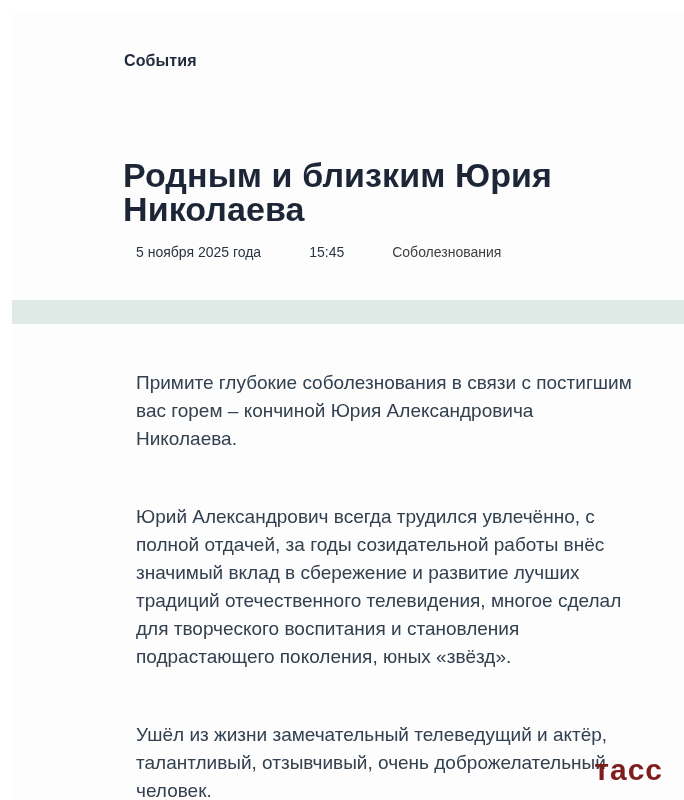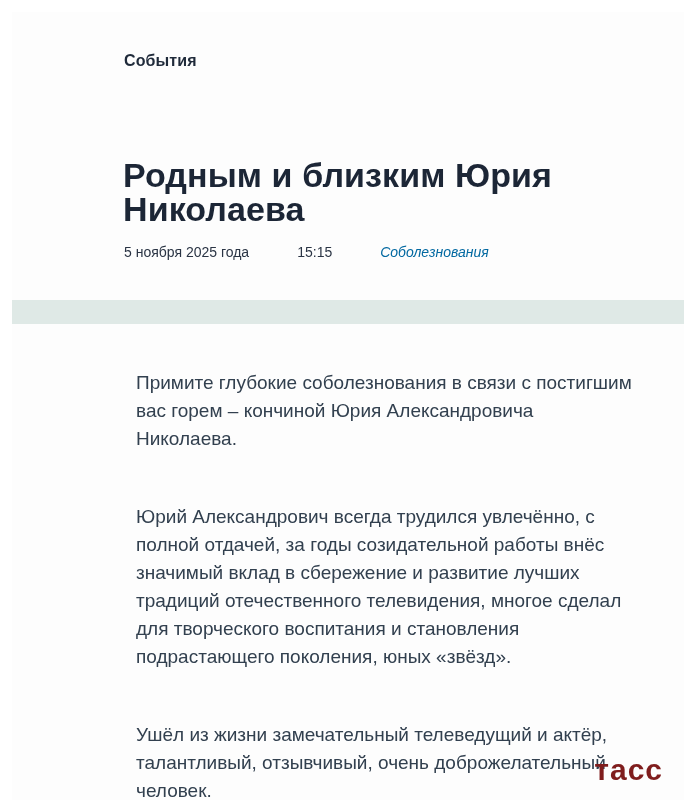--- a/index.html
+++ b/index.html
@@ -32,30 +32,30 @@
     width: 540px;
     font-size: 34px;
     line-height: 34px;
     font-weight: 700;
     color: #1c2636;
     letter-spacing: 0.1px;
   }
 
   .meta-row {
     position: absolute;
-    left: 88px;
+    left: 100px;
     top: 208px;
     display: flex;
     align-items: baseline;
     gap: 24px;
     font-size: 14px;
     color: #2a3444;
   }
   .meta-row .meta-item { white-space: nowrap; }
-  .meta-row a.meta-item { color: #0369a1; text-decoration: none; cursor: pointer; font-style: italic; }
+  .meta-row a.meta-item { color: #404040; text-decoration: none; cursor: pointer; }
 
   .top-divider {
     position: absolute;
     left: 0;
     top: 288px;
     width: 684px;
     height: 2px;
     background: #dfe9e6;
   }
 
@@ -100,21 +100,21 @@
 <body>
 
 <div class="page">
 
   <a class="section-label">События</a>
 
   <h1 class="article-title">Родным и близким Юрия Николаева</h1>
 
   <div class="meta-row">
     <span class="meta-item">5 ноября 2025 года</span>
-    <span class="meta-item">15:15</span>
+    <span class="meta-item">15:45</span>
     <a class="meta-item">Соболезнования</a>
   </div>
 
   <div class="top-divider"></div>
 
   <div class="article-body">
     <p>Примите глубокие соболезнования в связи с постигшим вас горем – кончиной Юрия Александровича Николаева.</p>
     <p>Юрий Александрович всегда трудился увлечённо, с полной отдачей, за годы созидательной работы внёс значимый вклад в сбережение и развитие лучших традиций отечественного телевидения, многое сделал для творческого воспитания и становления подрастающего поколения, юных «звёзд».</p>
     <p>Ушёл из жизни замечательный телеведущий и актёр, талантливый, отзывчивый, очень доброжелательный человек.</p>
   </div>

